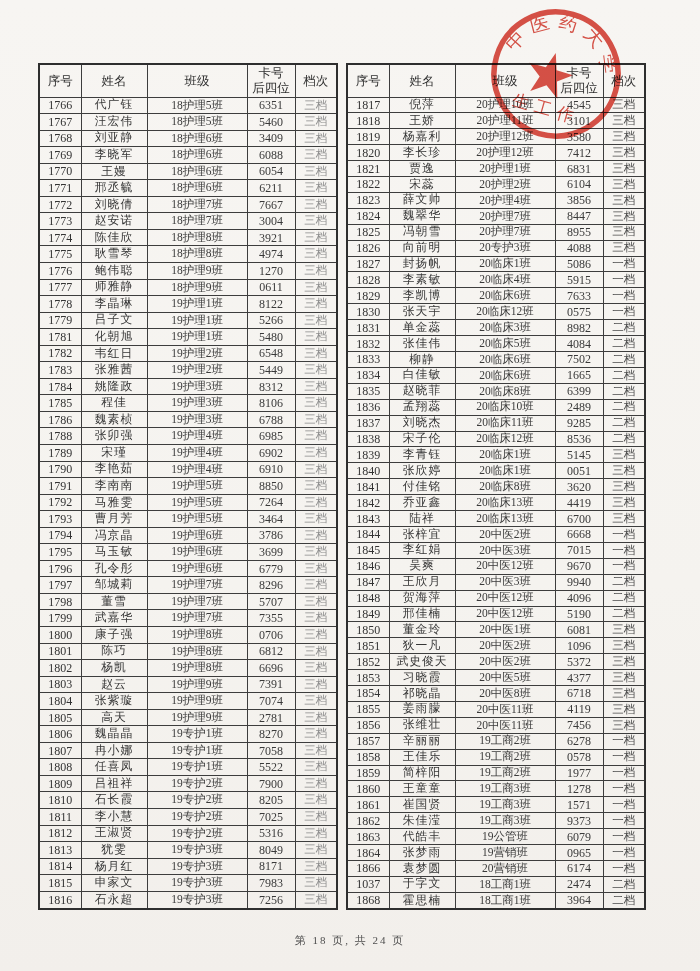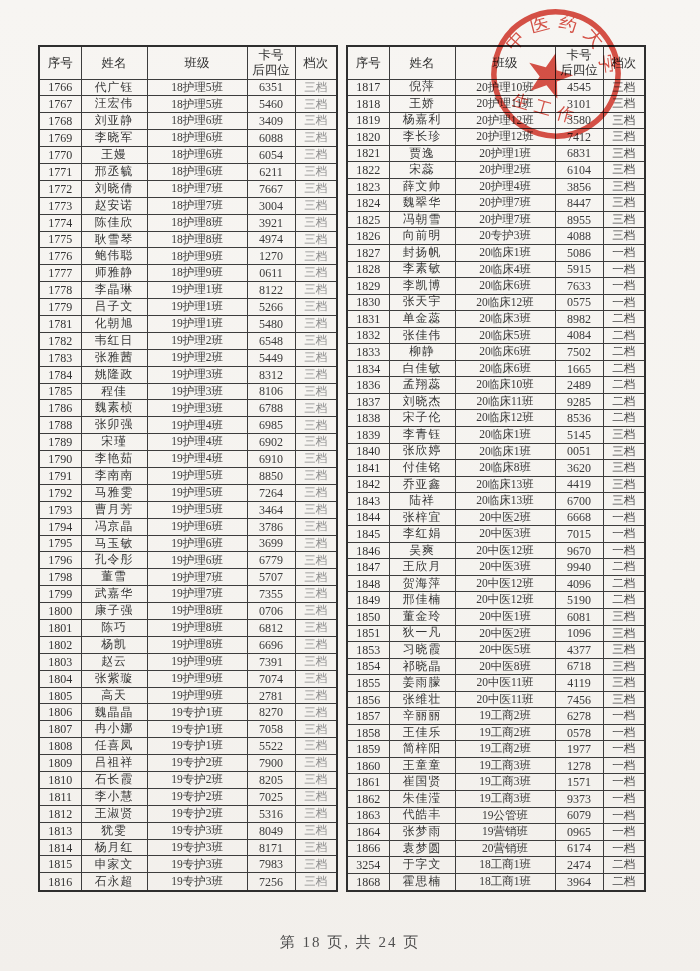--- a/index.html
+++ b/index.html
@@ -4,21 +4,21 @@
 <style>
   html,body{margin:0;padding:0;background:#e8e6e2;}
   .page{
     position:relative;width:700px;height:971px;margin:0 auto;
     background:linear-gradient(180deg,#f7f5f2 0%,#f5f3ef 60%,#f2efeb 100%);
     overflow:hidden;
     font-family:"Liberation Serif","DejaVu Serif",serif;
     color:#3d3d3d;
   }
   table.roster{
-    position:absolute;top:45px;
+    position:absolute;top:63px;
     border-collapse:collapse;table-layout:fixed;
     width:298px;height:847px;
     border:2px solid #2e2e2e;
     background:transparent;
   }
   table.roster.left{left:38px;}
   table.roster.right{left:346px;}
   .roster th,.roster td{
     border:1px solid #3d3d3d;
     padding:0;margin:0;
@@ -33,21 +33,21 @@
   .roster td{font-size:11.5px;line-height:1;}
   .roster td.c-seq{font-size:12px;color:#333;}
   .roster td.c-name{font-size:11.8px;color:#363636;letter-spacing:1px;}
   .roster td.c-class{font-size:11.5px;color:#3a3a3a;}
   .roster td.c-card{font-size:12px;color:#3a3a3a;}
   .roster td.c-tier{font-size:11.5px;}
   table.left td.c-tier{color:#8e8e8e;}
   table.right td.c-tier{color:#4c4c4c;}
   .footer{
     position:absolute;top:933px;left:0;width:100%;
-    text-align:center;font-size:15px;color:#4f4f4f;letter-spacing:2px;
+    text-align:center;font-size:11px;color:#4f4f4f;letter-spacing:2px;
   }
   .stamp{
     position:absolute;left:486px;top:4px;width:140px;height:140px;
     mix-blend-mode:multiply;opacity:.88;pointer-events:none;z-index:5;
   }
 </style>
 </head>
 <body>
 
 <div class="page">
@@ -268,20 +268,27 @@
           <td class="c-tier">三档</td>
         </tr>
         <tr>
           <td class="c-seq">1796</td>
           <td class="c-name">孔令彤</td>
           <td class="c-class">19护理6班</td>
           <td class="c-card">6779</td>
           <td class="c-tier">三档</td>
         </tr>
         <tr>
+          <td class="c-seq">1797</td>
+          <td class="c-name">邹城莉</td>
+          <td class="c-class">19护理7班</td>
+          <td class="c-card">8296</td>
+          <td class="c-tier">三档</td>
+        </tr>
+        <tr>
           <td class="c-seq">1798</td>
           <td class="c-name">董雪</td>
           <td class="c-class">19护理7班</td>
           <td class="c-card">5707</td>
           <td class="c-tier">三档</td>
         </tr>
         <tr>
           <td class="c-seq">1799</td>
           <td class="c-name">武嘉华</td>
           <td class="c-class">19护理7班</td>
@@ -549,20 +556,27 @@
           <td class="c-tier">二档</td>
         </tr>
         <tr>
           <td class="c-seq">1834</td>
           <td class="c-name">白佳敏</td>
           <td class="c-class">20临床6班</td>
           <td class="c-card">1665</td>
           <td class="c-tier">二档</td>
         </tr>
         <tr>
+          <td class="c-seq">1835</td>
+          <td class="c-name">赵晓菲</td>
+          <td class="c-class">20临床8班</td>
+          <td class="c-card">6399</td>
+          <td class="c-tier">二档</td>
+        </tr>
+        <tr>
           <td class="c-seq">1836</td>
           <td class="c-name">孟翔蕊</td>
           <td class="c-class">20临床10班</td>
           <td class="c-card">2489</td>
           <td class="c-tier">二档</td>
         </tr>
         <tr>
           <td class="c-seq">1837</td>
           <td class="c-name">刘晓杰</td>
           <td class="c-class">20临床11班</td>
@@ -661,20 +675,27 @@
           <td class="c-tier">三档</td>
         </tr>
         <tr>
           <td class="c-seq">1851</td>
           <td class="c-name">狄一凡</td>
           <td class="c-class">20中医2班</td>
           <td class="c-card">1096</td>
           <td class="c-tier">三档</td>
         </tr>
         <tr>
+          <td class="c-seq">1852</td>
+          <td class="c-name">武史俊天</td>
+          <td class="c-class">20中医2班</td>
+          <td class="c-card">5372</td>
+          <td class="c-tier">三档</td>
+        </tr>
+        <tr>
           <td class="c-seq">1853</td>
           <td class="c-name">习晓霞</td>
           <td class="c-class">20中医5班</td>
           <td class="c-card">4377</td>
           <td class="c-tier">三档</td>
         </tr>
         <tr>
           <td class="c-seq">1854</td>
           <td class="c-name">祁晓晶</td>
           <td class="c-class">20中医8班</td>
@@ -752,21 +773,21 @@
           <td class="c-tier">一档</td>
         </tr>
         <tr>
           <td class="c-seq">1866</td>
           <td class="c-name">袁梦圆</td>
           <td class="c-class">20营销班</td>
           <td class="c-card">6174</td>
           <td class="c-tier">一档</td>
         </tr>
         <tr>
-          <td class="c-seq">3254</td>
+          <td class="c-seq">1037</td>
           <td class="c-name">于字文</td>
           <td class="c-class">18工商1班</td>
           <td class="c-card">2474</td>
           <td class="c-tier">二档</td>
         </tr>
         <tr>
           <td class="c-seq">1868</td>
           <td class="c-name">霍思楠</td>
           <td class="c-class">18工商1班</td>
           <td class="c-card">3964</td>

